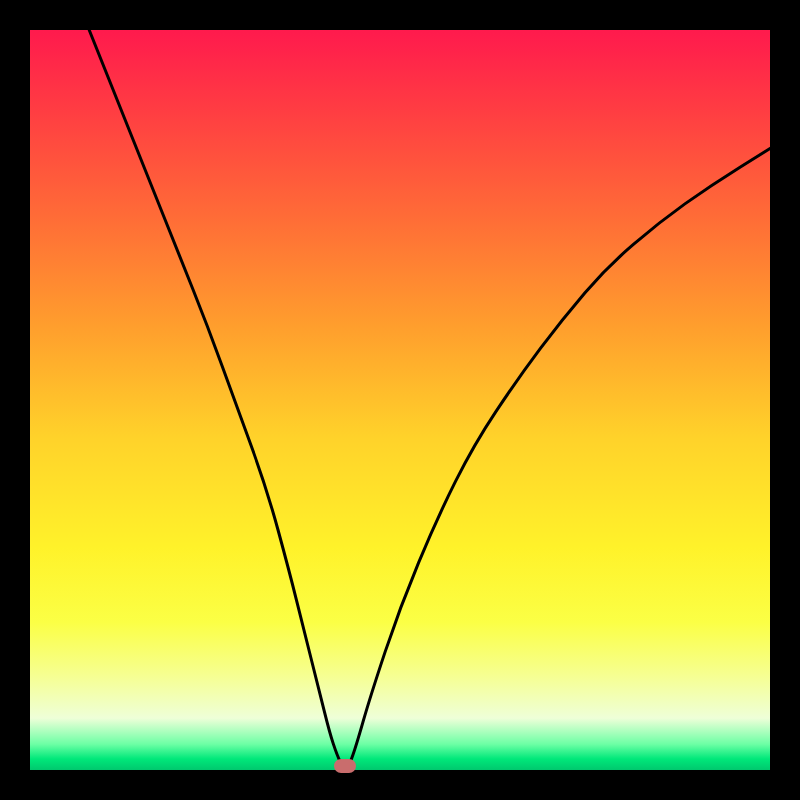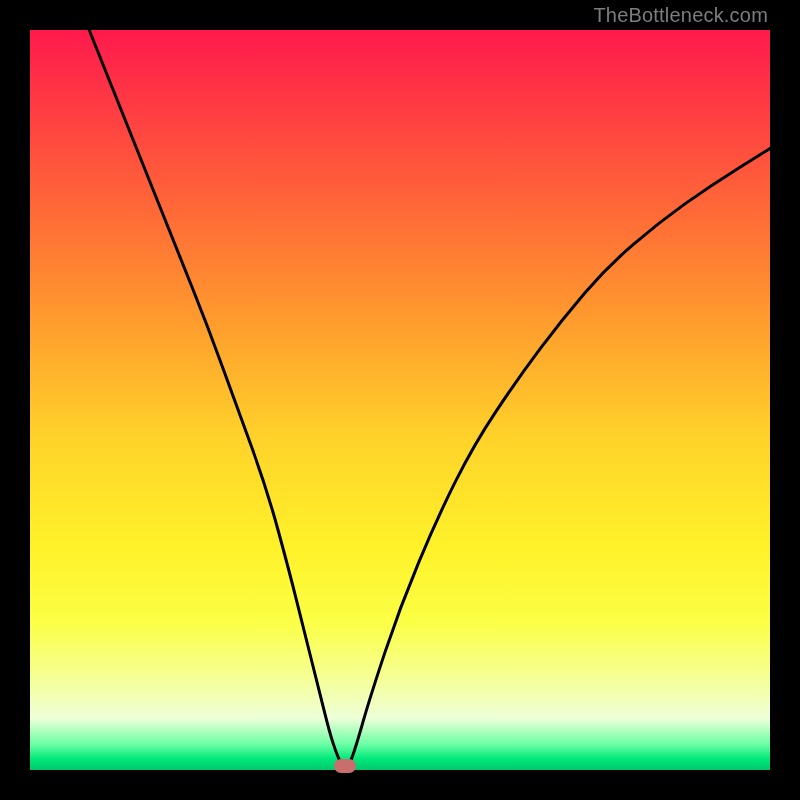--- a/index.html
+++ b/index.html
@@ -72,14 +72,13 @@
 <div class="frame">
 
   <div class="plot-area"></div>
 
   <svg class="curve" viewBox="0 0 740 740" preserveAspectRatio="none">
     <path id="curve-path" fill="none" stroke-width="3" stroke-linecap="round" stroke="#000000" d="M 59.2 0.0 Q 59.2 0.0 74.0 37.0 Q 88.8 74.0 103.6 111.0 Q 118.4 148.0 133.2 185.0 Q 148.0 222.0 162.8 259.0 Q 177.6 296.0 192.4 336.7 Q 207.2 377.4 222.0 418.1 Q 236.8 458.8 247.9 499.5 Q 259.0 540.2 266.4 569.8 Q 273.8 599.4 281.2 629.0 Q 288.6 658.6 294.2 680.8 Q 299.7 703.0 303.4 714.1 Q 307.1 725.2 310.1 731.5 Q 313.0 737.8 315.6 737.8 Q 318.2 737.8 321.9 727.8 Q 325.6 717.8 333.0 691.9 Q 340.4 666.0 355.2 621.6 Q 370.0 577.2 388.5 532.8 Q 407.0 488.4 425.5 451.4 Q 444.0 414.4 466.2 381.1 Q 488.4 347.8 510.6 318.2 Q 532.8 288.6 555.0 262.7 Q 577.2 236.8 603.1 214.6 Q 629.0 192.4 654.9 173.9 Q 680.8 155.4 710.4 136.9 T 740.0 118.4"></path>
   </svg>
 
   <div class="marker" id="marker" style="background: rgb(201, 109, 109); left: 334.24px; top: 759.3px;"></div>
 
-  <div class="watermark">TheBottleneck.com</div>
 </div>
 
 </body></html>

